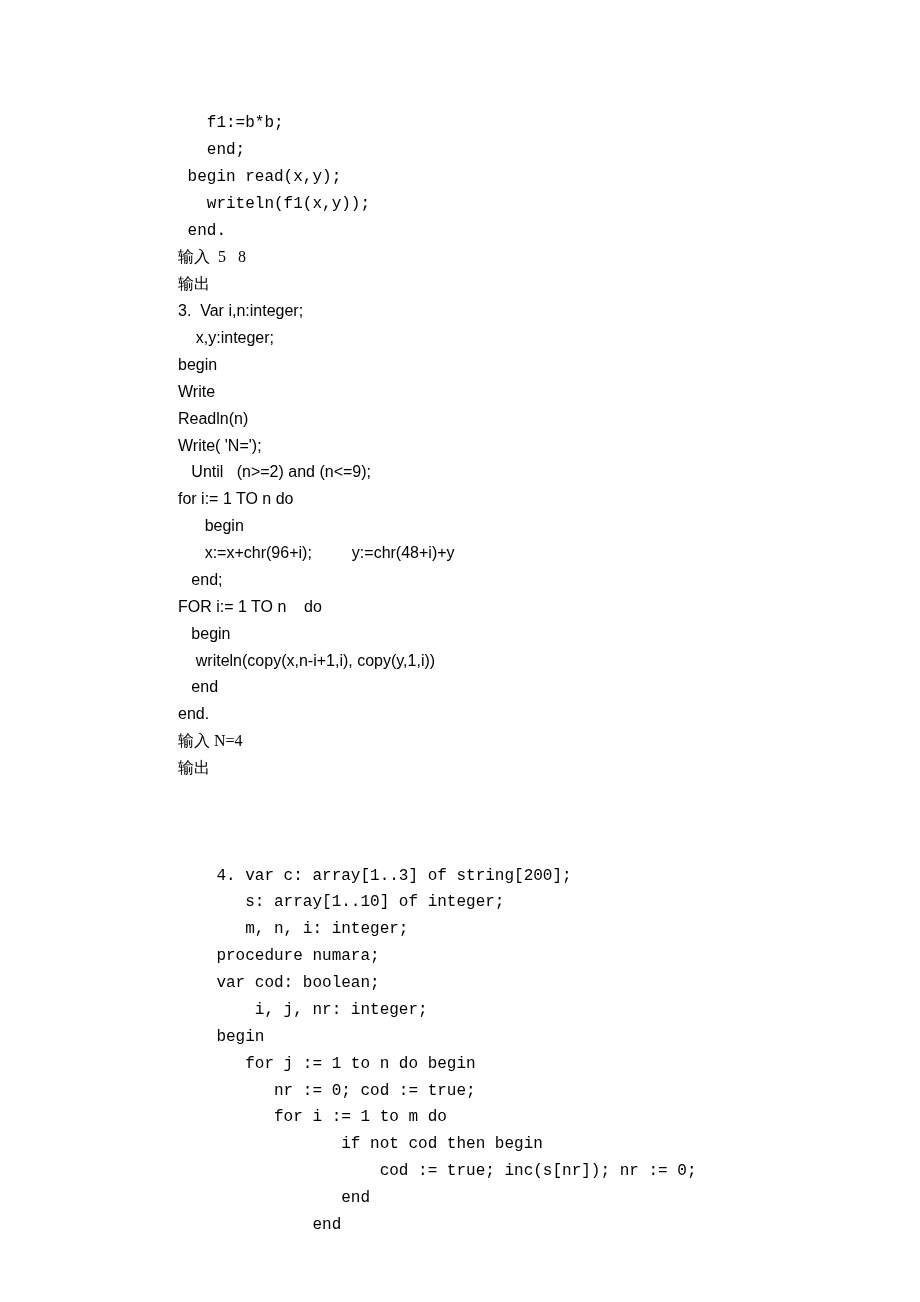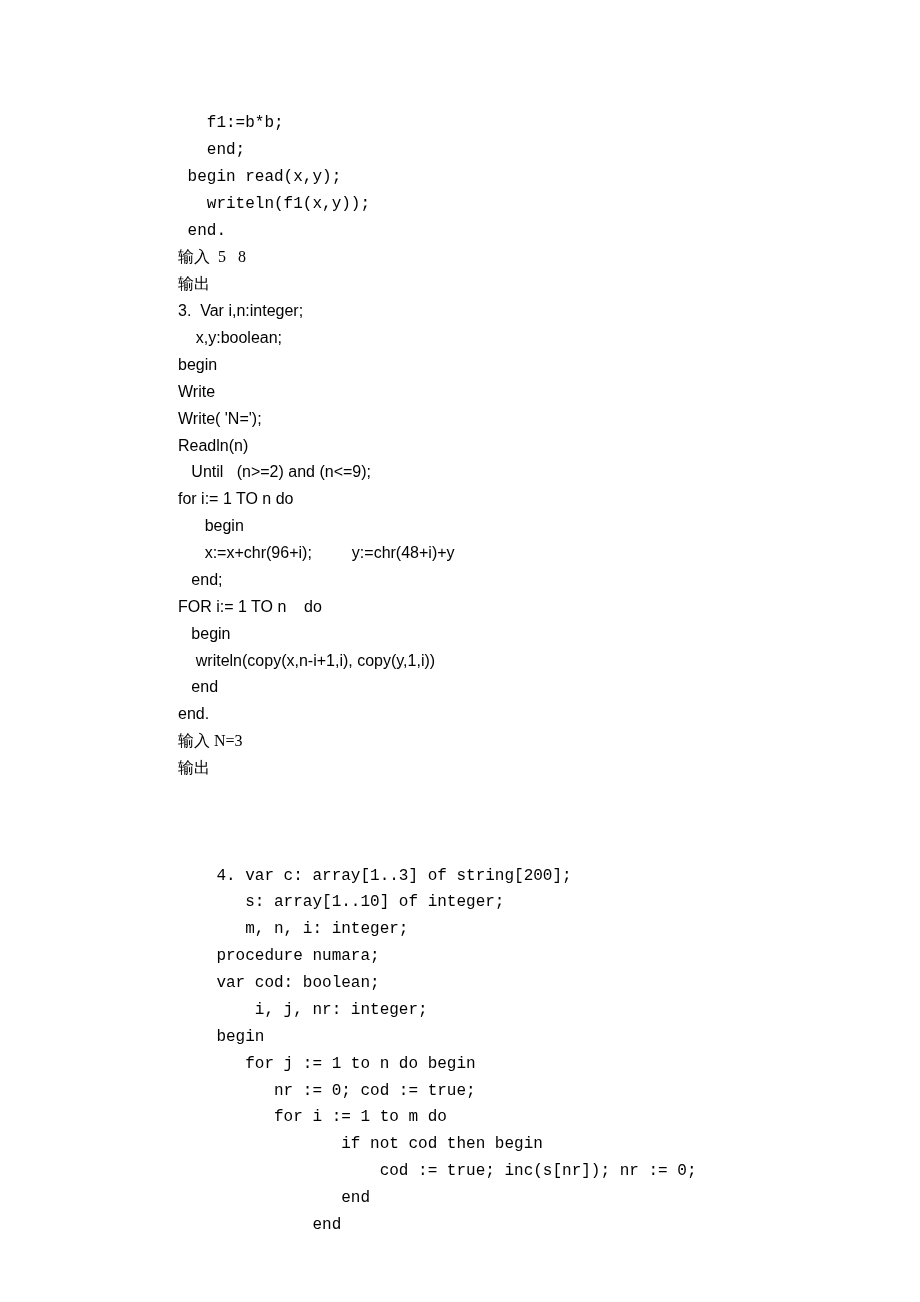--- a/index.html
+++ b/index.html
@@ -34,36 +34,36 @@
 
 <div id="container">
     <div class="line mono">   f1:=b*b;</div>
     <div class="line mono">   end;</div>
     <div class="line mono"> begin read(x,y);</div>
     <div class="line mono">   writeln(f1(x,y));</div>
     <div class="line mono"> end.</div>
     <div class="line ">输入  5   8</div>
     <div class="line ">输出</div>
     <div class="line sans">3.  Var i,n:integer;</div>
-    <div class="line sans">    x,y:boolean;</div>
+    <div class="line sans">    x,y:integer;</div>
     <div class="line sans">begin</div>
     <div class="line sans">Write</div>
+    <div class="line sans">Readln(n)</div>
     <div class="line sans">Write( 'N=');</div>
-    <div class="line sans">Readln(n)</div>
     <div class="line sans">   Until   (n&gt;=2) and (n&lt;=9);</div>
     <div class="line sans">for i:= 1 TO n do</div>
     <div class="line sans">      begin</div>
     <div class="line sans">      x:=x+chr(96+i);         y:=chr(48+i)+y</div>
     <div class="line sans">   end;</div>
     <div class="line sans">FOR i:= 1 TO n    do</div>
     <div class="line sans">   begin</div>
     <div class="line sans">    writeln(copy(x,n-i+1,i), copy(y,1,i))</div>
     <div class="line sans">   end</div>
     <div class="line sans">end.</div>
-    <div class="line ">输入 N=3</div>
+    <div class="line ">输入 N=4</div>
     <div class="line ">输出</div>
     <div class="line "> </div>
     <div class="line "> </div>
     <div class="line "> </div>
     <div class="line mono">    4. var c: array[1..3] of string[200];</div>
     <div class="line mono">       s: array[1..10] of integer;</div>
     <div class="line mono">       m, n, i: integer;</div>
     <div class="line mono">    procedure numara;</div>
     <div class="line mono">    var cod: boolean;</div>
     <div class="line mono">        i, j, nr: integer;</div>

